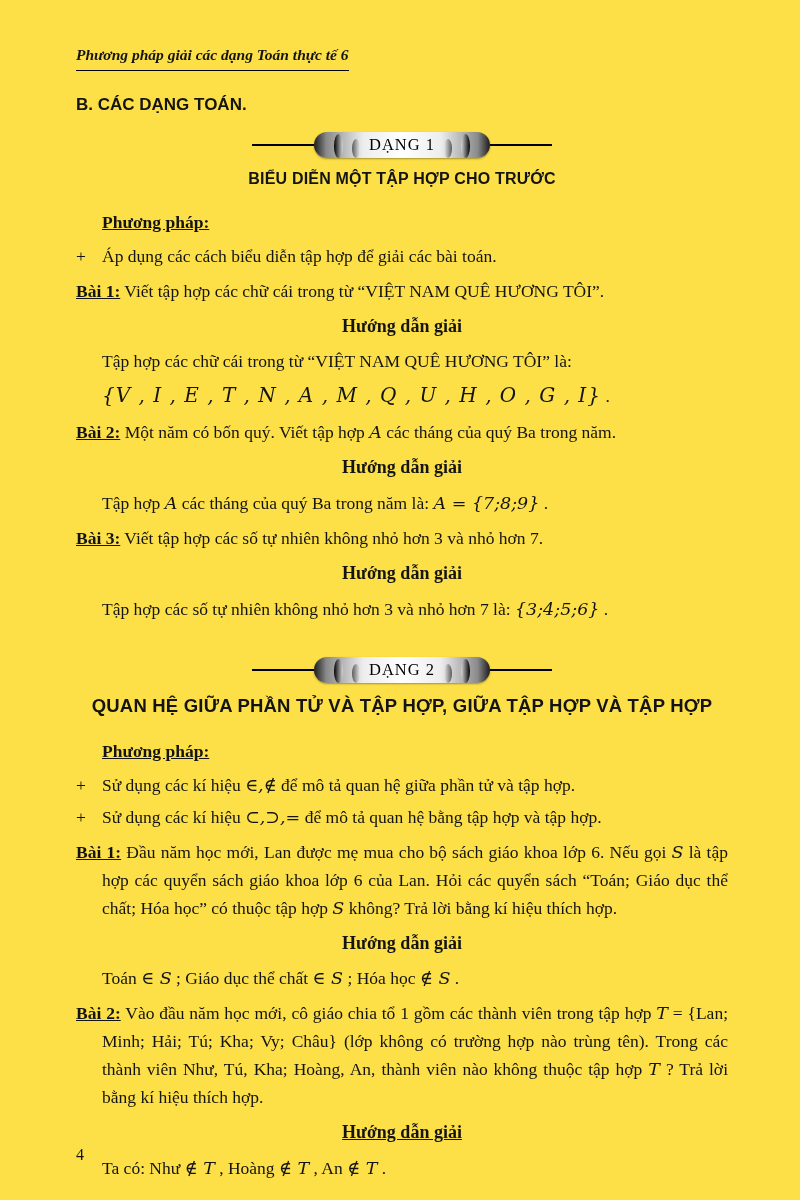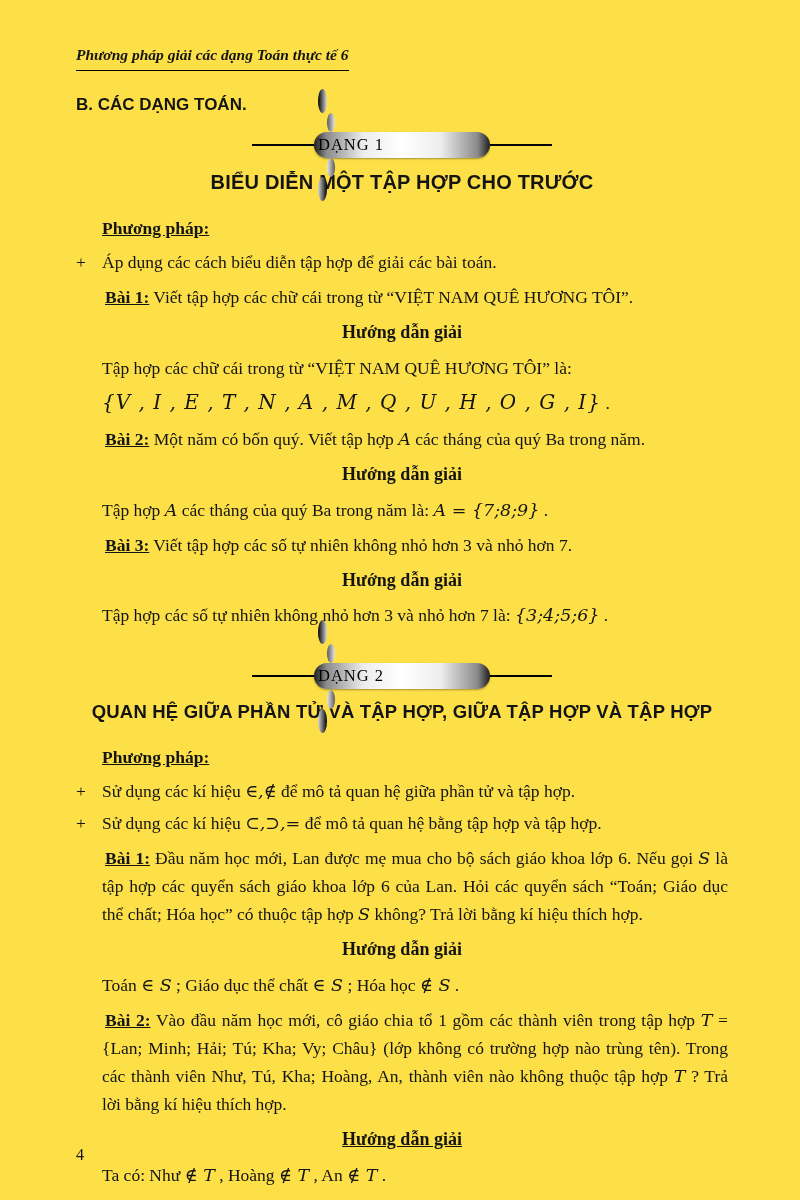--- a/index.html
+++ b/index.html
@@ -31,56 +31,55 @@
     font-weight:bold;
     font-size:17px;
     margin:18px 0 4px;
   }
   
   .dang { display:flex; align-items:center; justify-content:center; margin:14px 0 8px; }
   .dang.second { margin-top:34px; }
   .dang .rule { width:62px; height:2px; background:#000; flex:none; }
   .capsule {
     position:relative;
-    display:flex; align-items:flex-start; justify-content:center;
+    display:flex; align-items:flex-end; justify-content:center;
     height:26px; min-width:168px; padding:0 4px;
     border-radius:13px;
     background:linear-gradient(90deg,#1c1c1c 0%,#8a8a8a 7%,#ededed 28%,#ffffff 50%,#ededed 72%,#8a8a8a 93%,#1c1c1c 100%);
     box-shadow:0 1px 2px rgba(0,0,0,.35);
-    flex-direction:column;
   }
   .cap { width:9px; height:24px; border-radius:50%; flex:none; }
   .cap.left  { background:linear-gradient(90deg,#000 0%,#777 55%,#d8d8d8 100%); }
   .cap.right { background:linear-gradient(270deg,#000 0%,#777 55%,#d8d8d8 100%); }
   .paren { width:8px; height:19px; border-radius:50%; flex:none; margin:0 9px; }
   .paren.left  { background:linear-gradient(90deg,#5a5a5a,#e8e8e8); }
   .paren.right { background:linear-gradient(270deg,#5a5a5a,#e8e8e8); }
   .badge-label { font-size:16.5px; letter-spacing:1px; color:#000; white-space:nowrap; }
   
   .dang-title {
     font-family:"Liberation Sans", sans-serif;
     font-weight:bold;
     text-align:center;
-    font-size:20px;
+    font-size:16px;
     margin:8px 0 16px;
     letter-spacing:.2px;
   }
   .dang-title.long { font-size:18.5px; }
   
   .method-label {
     margin:10px 0 6px 26px;
     font-weight:bold; 
     text-decoration:underline;
   }
   .plus-item { display:flex; margin:4px 0; text-align:justify; }
   .plus { width:26px; flex:none; }
   .plus-text { flex:1; }
   
   .bai { margin:7px 0; text-align:justify; padding-left:26px; text-indent:-26px; }
-  .bai-label { font-weight:bold; text-decoration:underline;margin-left:29px; }
+  .bai-label { font-weight:bold; text-decoration:underline; }
   .sol-heading { text-align:center; font-weight:bold; font-size:18px; margin:7px 0; }
   .sol-heading .u { text-decoration:underline; }
   .sol-line { margin:4px 0 4px 26px; text-align:justify; }
   .math { font-style:italic; font-family:"DejaVu Serif","Liberation Serif",serif; }
   .set-big { font-size:20px; letter-spacing:1px; }
   .page-number { position:absolute; left:76px; bottom:32px; font-size:16px; }
 </style>
 </head>
 <body>
 

